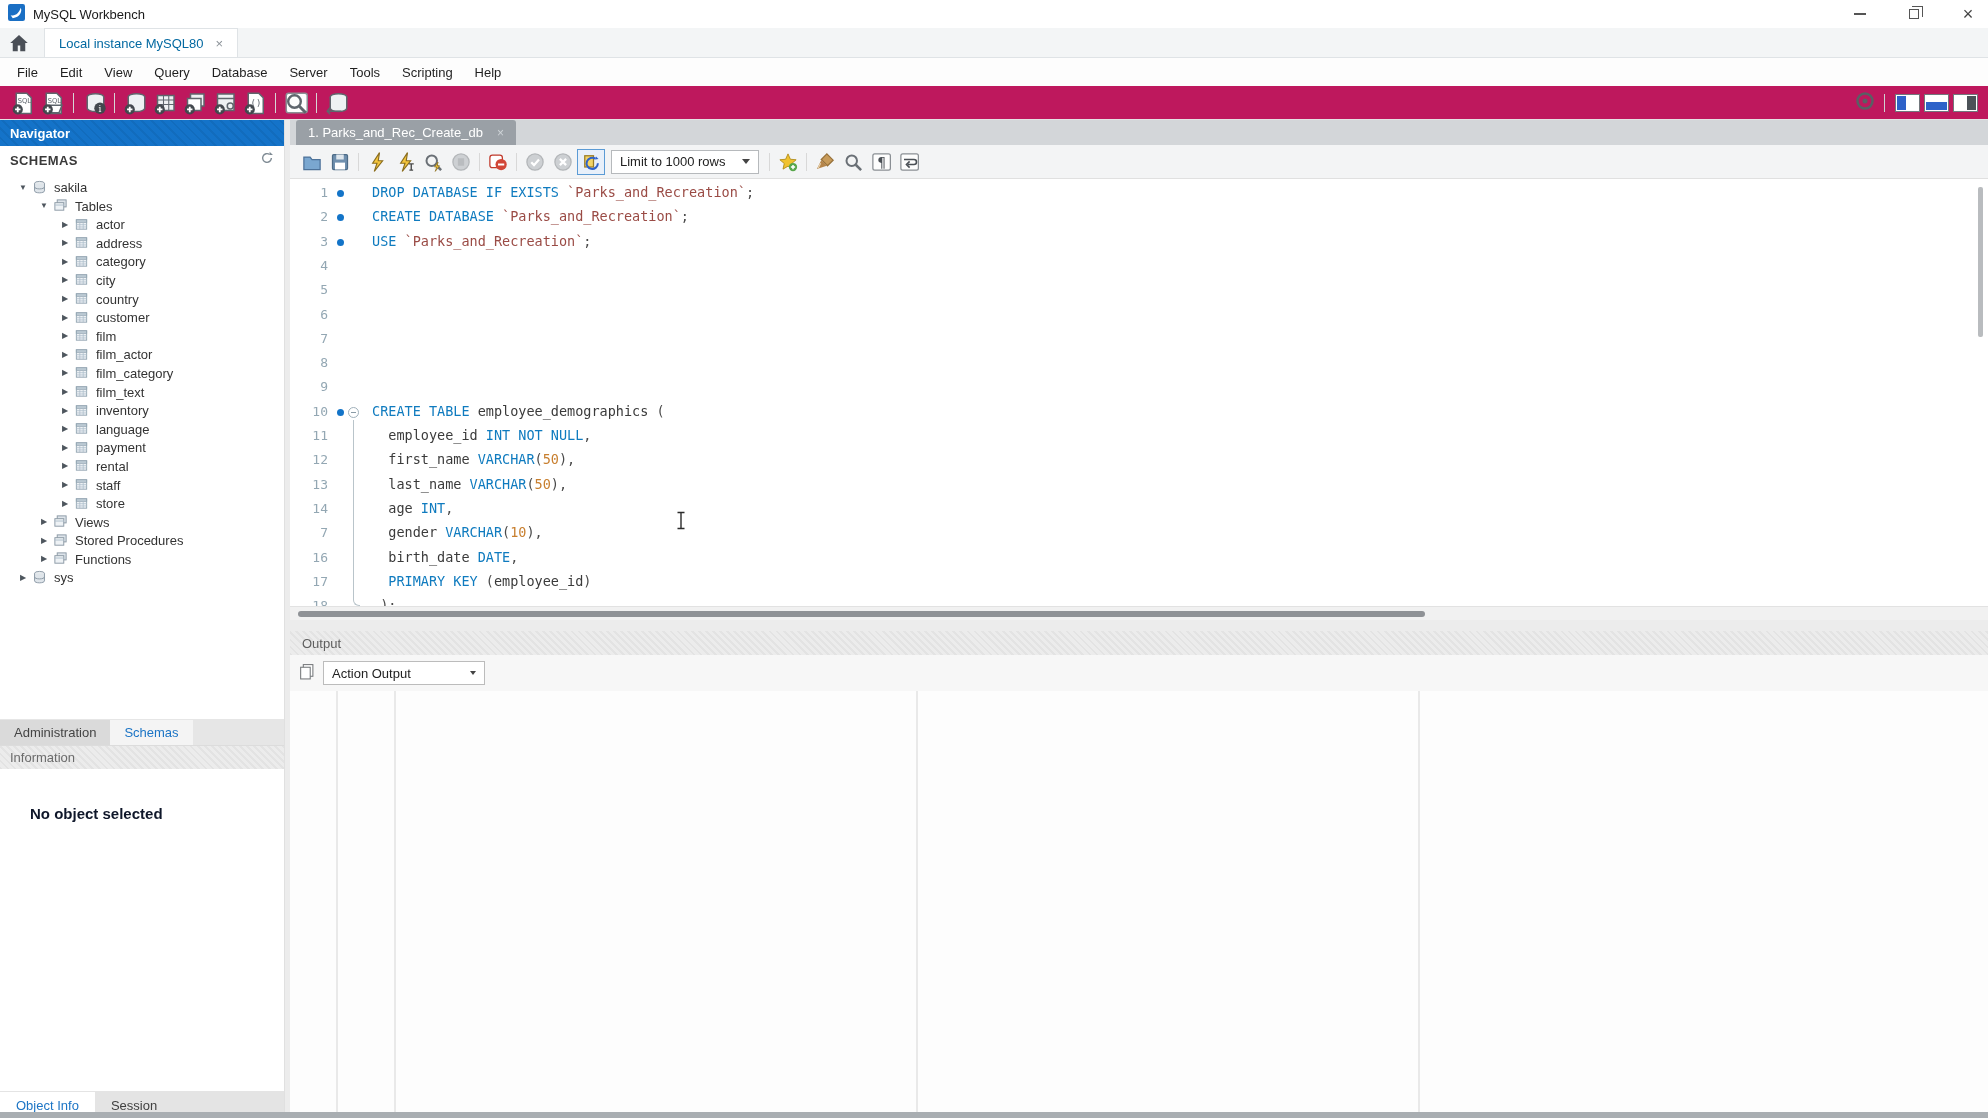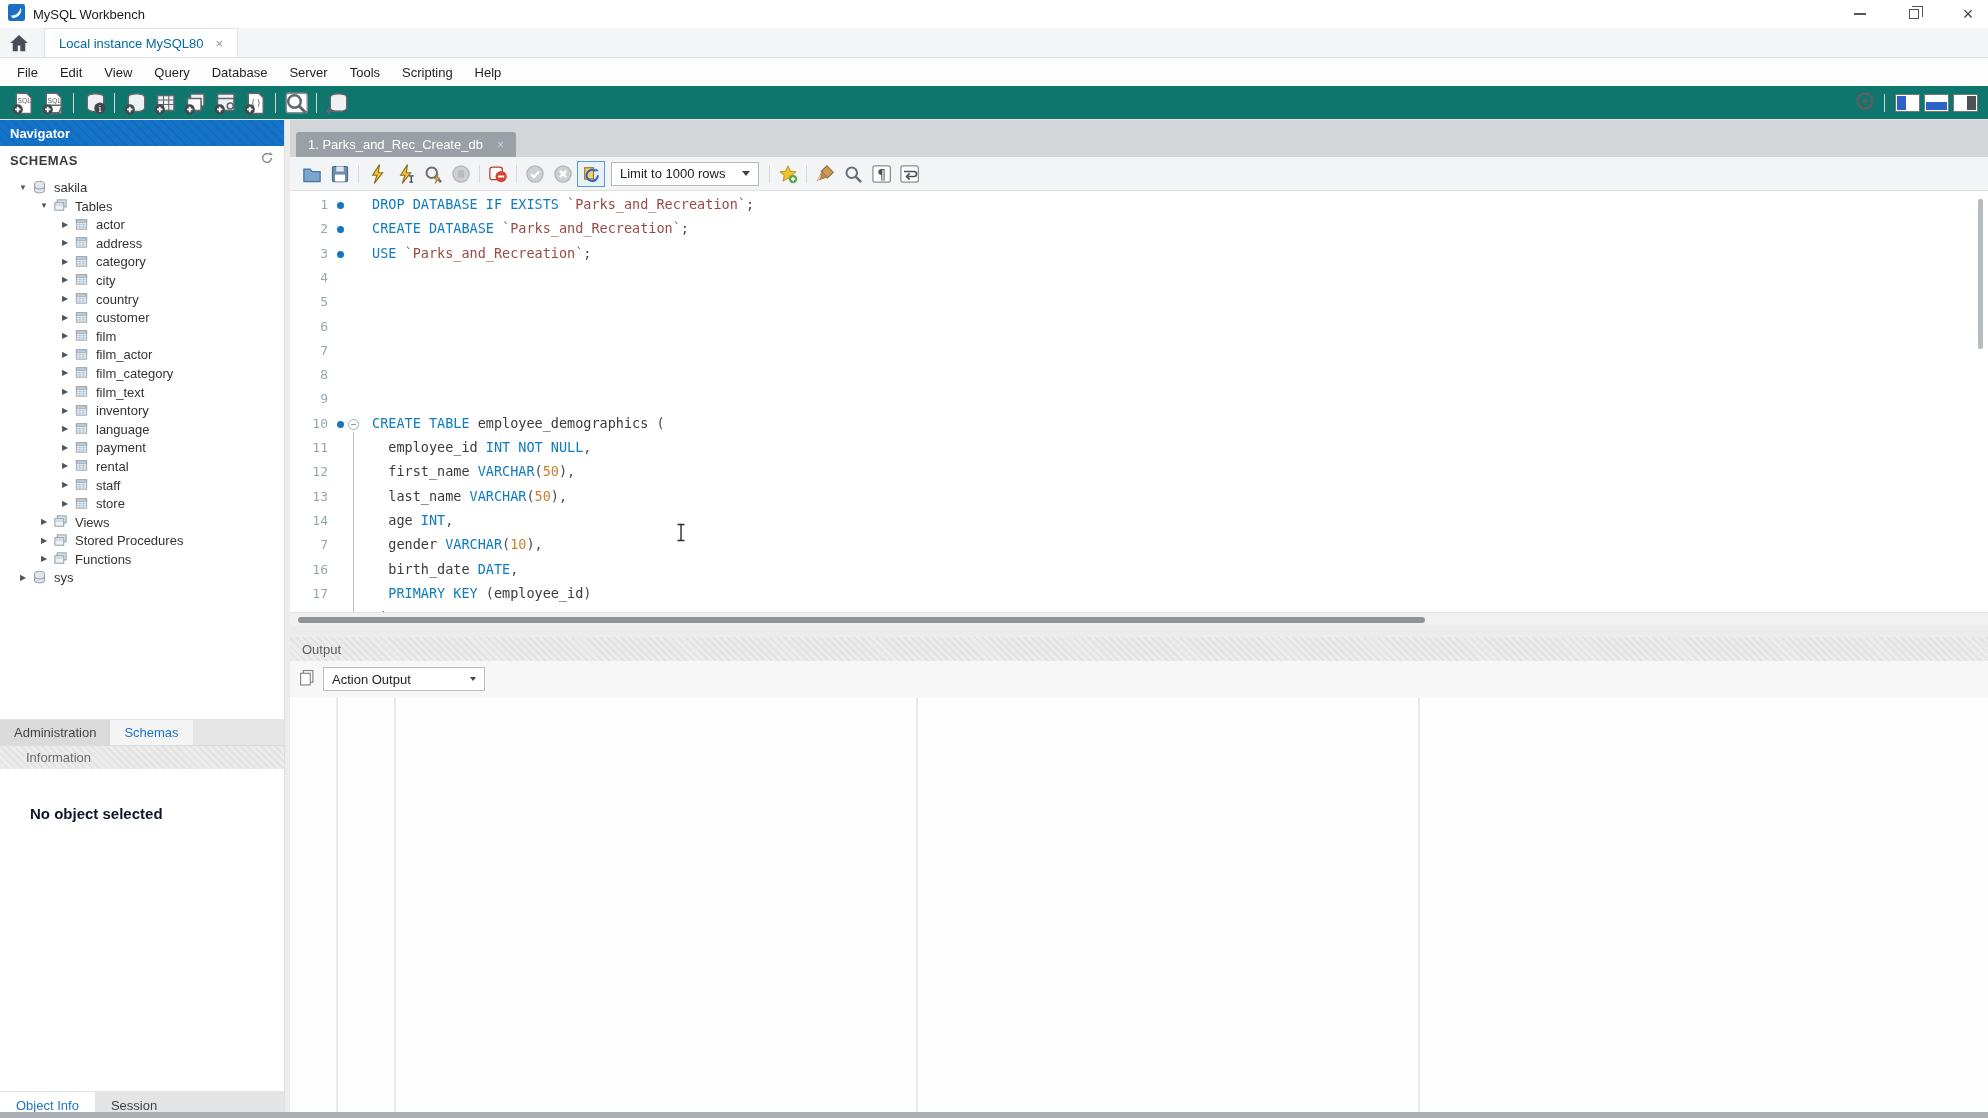--- a/index.html
+++ b/index.html
@@ -20,21 +20,21 @@
   .home-btn { width:38px; height:29px; display:flex; align-items:center; justify-content:center; }
   .conn-tab { height:29px; background:#fff; border:1px solid #dfe3e6; border-bottom:none; display:flex; align-items:center; padding:0 14px; gap:12px; margin-left:6px; }
   .conn-tab .lbl { font-size:13px; color:#0369a1; }
   .conn-tab .x { color:#8b9298; font-size:13px; }
 
   
   .menubar { position:absolute; left:0; top:58px; right:0; height:28px; background:#fdfdfd; display:flex; align-items:center; padding-left:6px; }
   .menu-item { padding:0 11px; font-size:13px; color:#1f1f1f; height:100%; display:flex; align-items:center; }
 
   
-  .main-toolbar { position:absolute; left:0; top:86px; right:0; height:34px; background:#0f766e; border-bottom:1px solid #e3e3e3; display:flex; align-items:center; padding:0 8px; }
+  .main-toolbar { position:absolute; left:0; top:86px; right:0; height:34px; background:#be185d; border-bottom:1px solid #e3e3e3; display:flex; align-items:center; padding:0 8px; }
   .tbtn { width:30px; height:28px; display:flex; align-items:center; justify-content:center; }
   .tsep { width:1px; height:20px; background:#d6d6d6; margin:0 5px; }
   .mt-right { position:absolute; right:10px; top:0; height:34px; display:flex; align-items:center; gap:10px; }
   .panel-toggles { display:flex; gap:4px; }
   .ptgl { width:25px; height:18px; border:1px solid #72777c; background:#fff; position:relative; }
   .ptgl .fill { position:absolute; background:#2e62c9; }
   .ptgl.left .fill { left:1px; top:1px; bottom:1px; width:9px; }
   .ptgl.bottom .fill { left:1px; right:1px; bottom:1px; height:8px; }
   .ptgl.right .fill { right:1px; top:1px; bottom:1px; width:9px; background:#4c5258; }
 
@@ -51,32 +51,32 @@
   .filter-input::placeholder { color:#9aa1a8; }
   .tree { height:545px; overflow:hidden; padding-top:4px; }
   .tree-row { height:18.6px; display:flex; align-items:center; position:relative; font-size:13px; color:#333; }
   .tree-arrow { position:absolute; font-size:8px; color:#4e565e; width:10px; text-align:center; top:4.5px; }
   .tree-ico { position:absolute; top:1.5px; }
   .tree-lbl { position:absolute; top:2px; white-space:nowrap; }
 
   .side-tabs { height:26px; background:#e6e6e6; display:flex; align-items:flex-end; }
   .stab { height:25px; padding:0 14px; font-size:13px; display:flex; align-items:center; background:#dadada; color:#444; }
   .stab.active { background:#f4f4f4; color:#1b74c5; }
-  .info-header { height:24px; background:#ececec; background-image:repeating-linear-gradient(45deg,rgba(0,0,0,.04) 0 2px,transparent 2px 5px); font-size:13px; color:#6b6b6b; display:flex; align-items:center; padding-left:26px; border-top:1px solid #dcdcdc; }
+  .info-header { height:24px; background:#ececec; background-image:repeating-linear-gradient(45deg,rgba(0,0,0,.04) 0 2px,transparent 2px 5px); font-size:13px; color:#6b6b6b; display:flex; align-items:center; padding-left:10px; border-top:1px solid #dcdcdc; }
   .info-body { flex:1; background:#fff; padding:36px 0 0 30px; }
   .info-msg { font-size:15px; font-weight:bold; color:#0f172a; }
   .bottom-tabs { height:27px; background:#e4e4e4; display:flex; align-items:flex-end; }
   .btab { height:26px; padding:0 16px; font-size:13px; display:flex; align-items:center; background:#e4e4e4; color:#3f3f3f; }
   .btab.active { background:#fff; color:#1b74c5; }
 
   .splitter { width:5px; background:#ececec; }
 
   
   .editor { flex:1; display:flex; flex-direction:column; background:#fff; min-width:0; }
-  .editor-tabstrip { height:37px; background:#d3d6d9; display:flex; align-items:flex-end; }
+  .editor-tabstrip { height:25px; background:#d3d6d9; display:flex; align-items:flex-end; }
   .editor-tab { height:25px; margin-left:6px; background:#9aa0a6; color:#fff; font-size:13px; display:flex; align-items:center; gap:14px; padding:0 12px; border-radius:3px 3px 0 0; }
   .editor-tab .x { color:#cfd4d8; font-size:12px; }
   .editor-toolbar { height:34px; background:#f3f4f5; border-bottom:1px solid #e0e0e0; display:flex; align-items:center; padding:0 8px; }
   .ebtn { width:28px; height:26px; display:flex; align-items:center; justify-content:center; }
   .ebtn.active { border:1px solid #5b9bd5; background:#e8f0fa; }
   .esep { width:1px; height:18px; background:#d8d8d8; margin:0 4px; }
   .limit-select { height:24px; min-width:148px; background:#fff; border:1px solid #b6b9bc; margin:0 6px; display:flex; align-items:center; justify-content:space-between; padding:0 8px; font-size:13px; color:#222; }
   .caret-down { width:0; height:0; border-left:4px solid transparent; border-right:4px solid transparent; border-top:5px solid #444; }
 
   

